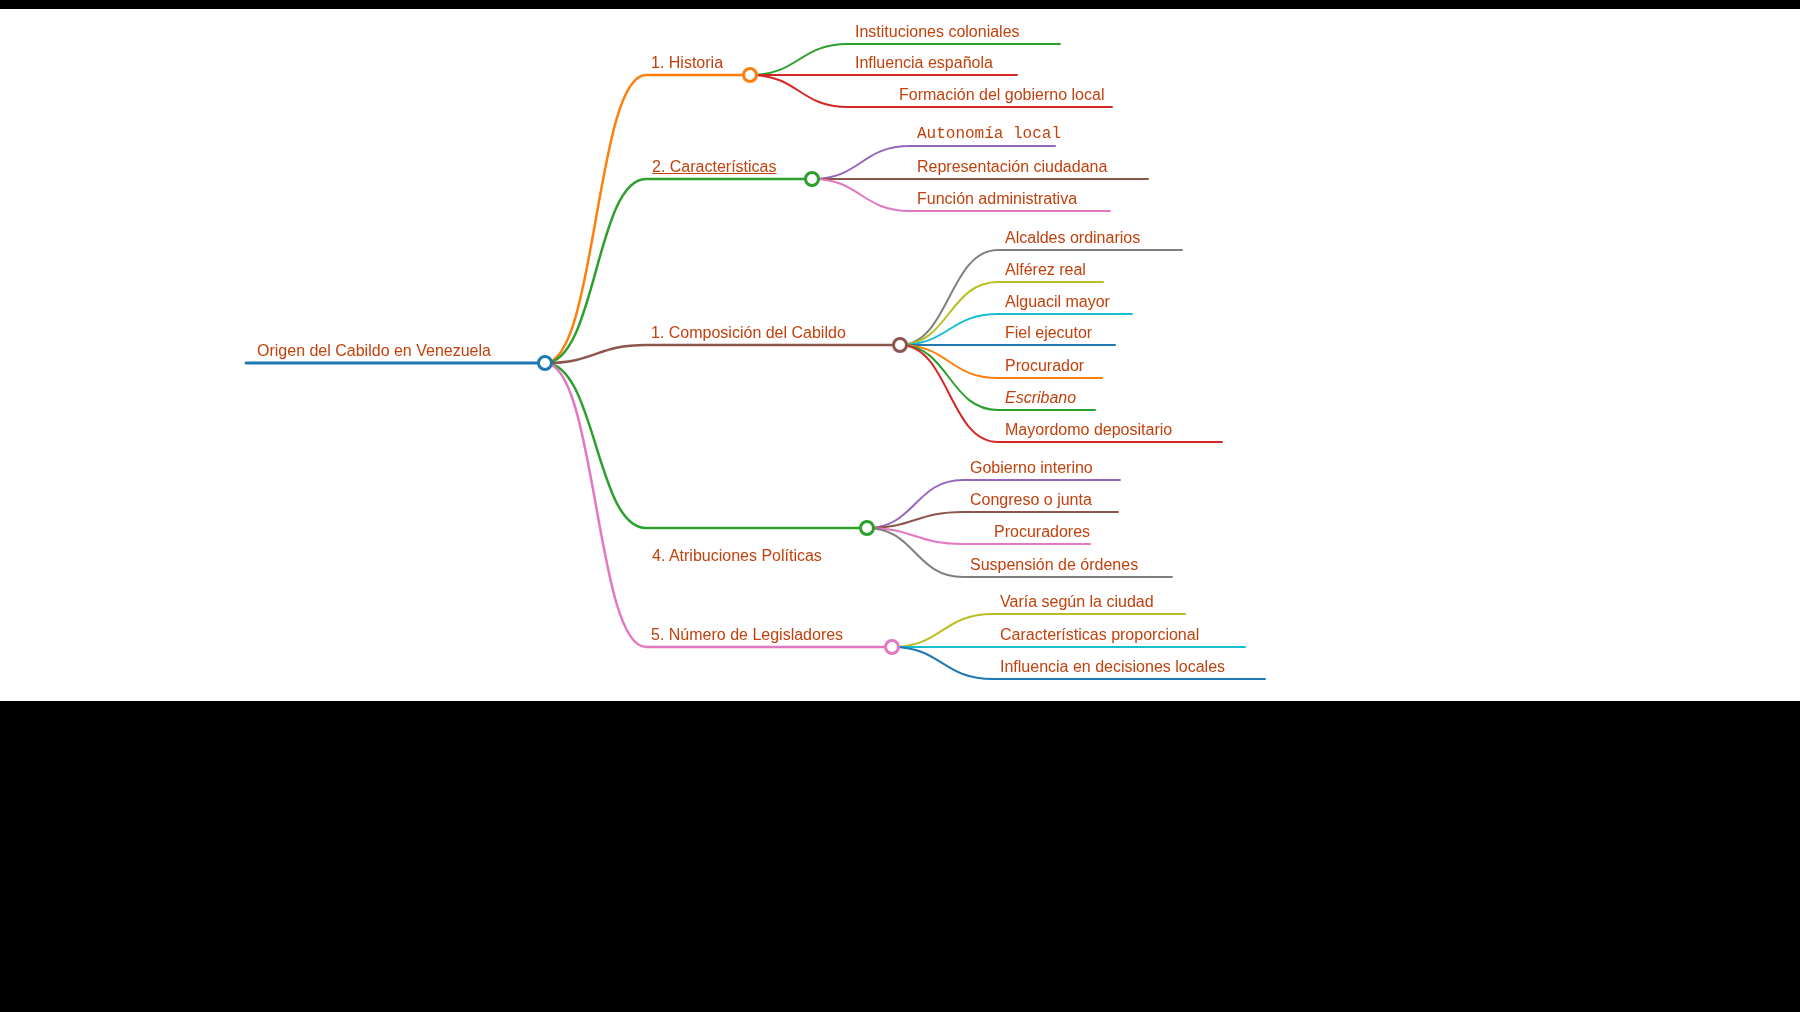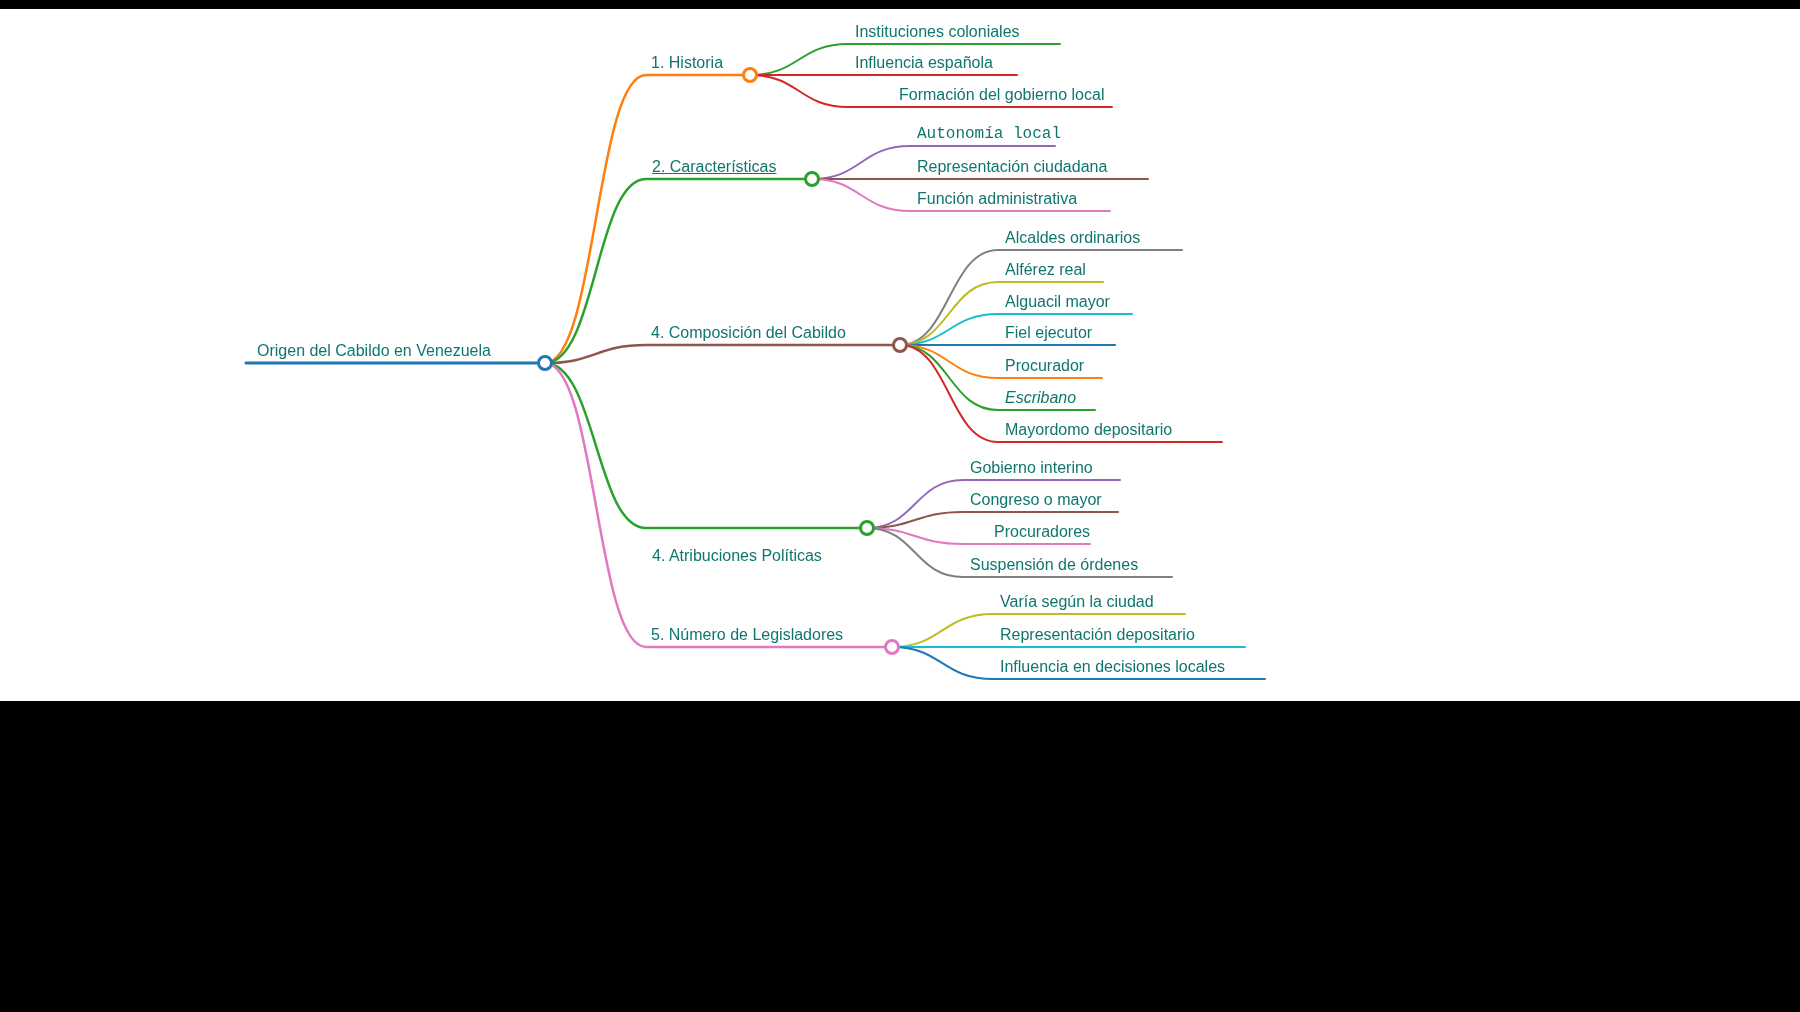--- a/index.html
+++ b/index.html
@@ -22,21 +22,21 @@
   }
   svg.mindmap-graph {
     position: absolute;
     left: 0; top: 0;
     width: 1800px; height: 1012px;
   }
   .node-label {
     position: absolute;
     font-size: 16px;
     line-height: 20px;
-    color: #0f766e;
+    color: #c2410c;
     white-space: nowrap;
   }
 </style>
 </head>
 <body>
 
 <div class="stage">
   <div class="canvas"></div>
 
   <svg class="mindmap-graph" viewBox="0 0 1800 1012" xmlns="http://www.w3.org/2000/svg">
@@ -87,32 +87,32 @@
   <div class="node-label" style="left:651px; top:53px;">1. Historia</div>
   <div class="node-label" style="left:855px; top:22px;">Instituciones coloniales</div>
   <div class="node-label" style="left:855px; top:53px;">Influencia española</div>
   <div class="node-label" style="left:855px; top:85px;margin-left:44px;">Formación del gobierno local</div>
 
   <div class="node-label" style="left:652px; top:157px;text-decoration:underline;">2. Características</div>
   <div class="node-label" style="left:917px; top:124px;font-family:Liberation Mono, monospace;">Autonomía local</div>
   <div class="node-label" style="left:917px; top:157px;">Representación ciudadana</div>
   <div class="node-label" style="left:917px; top:189px;text-align:right;">Función administrativa</div>
 
-  <div class="node-label" style="left:651px; top:323px;">4. Composición del Cabildo</div>
+  <div class="node-label" style="left:651px; top:323px;">1. Composición del Cabildo</div>
   <div class="node-label" style="left:1005px; top:228px;">Alcaldes ordinarios</div>
   <div class="node-label" style="left:1005px; top:260px;">Alférez real</div>
   <div class="node-label" style="left:1005px; top:292px;">Alguacil mayor</div>
   <div class="node-label" style="left:1005px; top:323px;">Fiel ejecutor</div>
   <div class="node-label" style="left:1005px; top:356px;">Procurador</div>
   <div class="node-label" style="left:1005px; top:388px;font-style:italic;">Escribano</div>
   <div class="node-label" style="left:1005px; top:420px;">Mayordomo depositario</div>
 
   <div class="node-label" style="left:652px; top:506px;margin-top:40px;">4. Atribuciones Políticas</div>
   <div class="node-label" style="left:970px; top:458px;">Gobierno interino</div>
-  <div class="node-label" style="left:970px; top:490px;">Congreso o mayor</div>
+  <div class="node-label" style="left:970px; top:490px;">Congreso o junta</div>
   <div class="node-label" style="left:970px; top:522px;margin-left:24px;">Procuradores</div>
   <div class="node-label" style="left:970px; top:555px;">Suspensión de órdenes</div>
 
   <div class="node-label" style="left:651px; top:625px;">5. Número de Legisladores</div>
   <div class="node-label" style="left:1000px; top:592px;">Varía según la ciudad</div>
-  <div class="node-label" style="left:1000px; top:625px;">Representación depositario</div>
+  <div class="node-label" style="left:1000px; top:625px;">Características proporcional</div>
   <div class="node-label" style="left:1000px; top:657px;">Influencia en decisiones locales</div>
 </div>
 
 </body></html>

